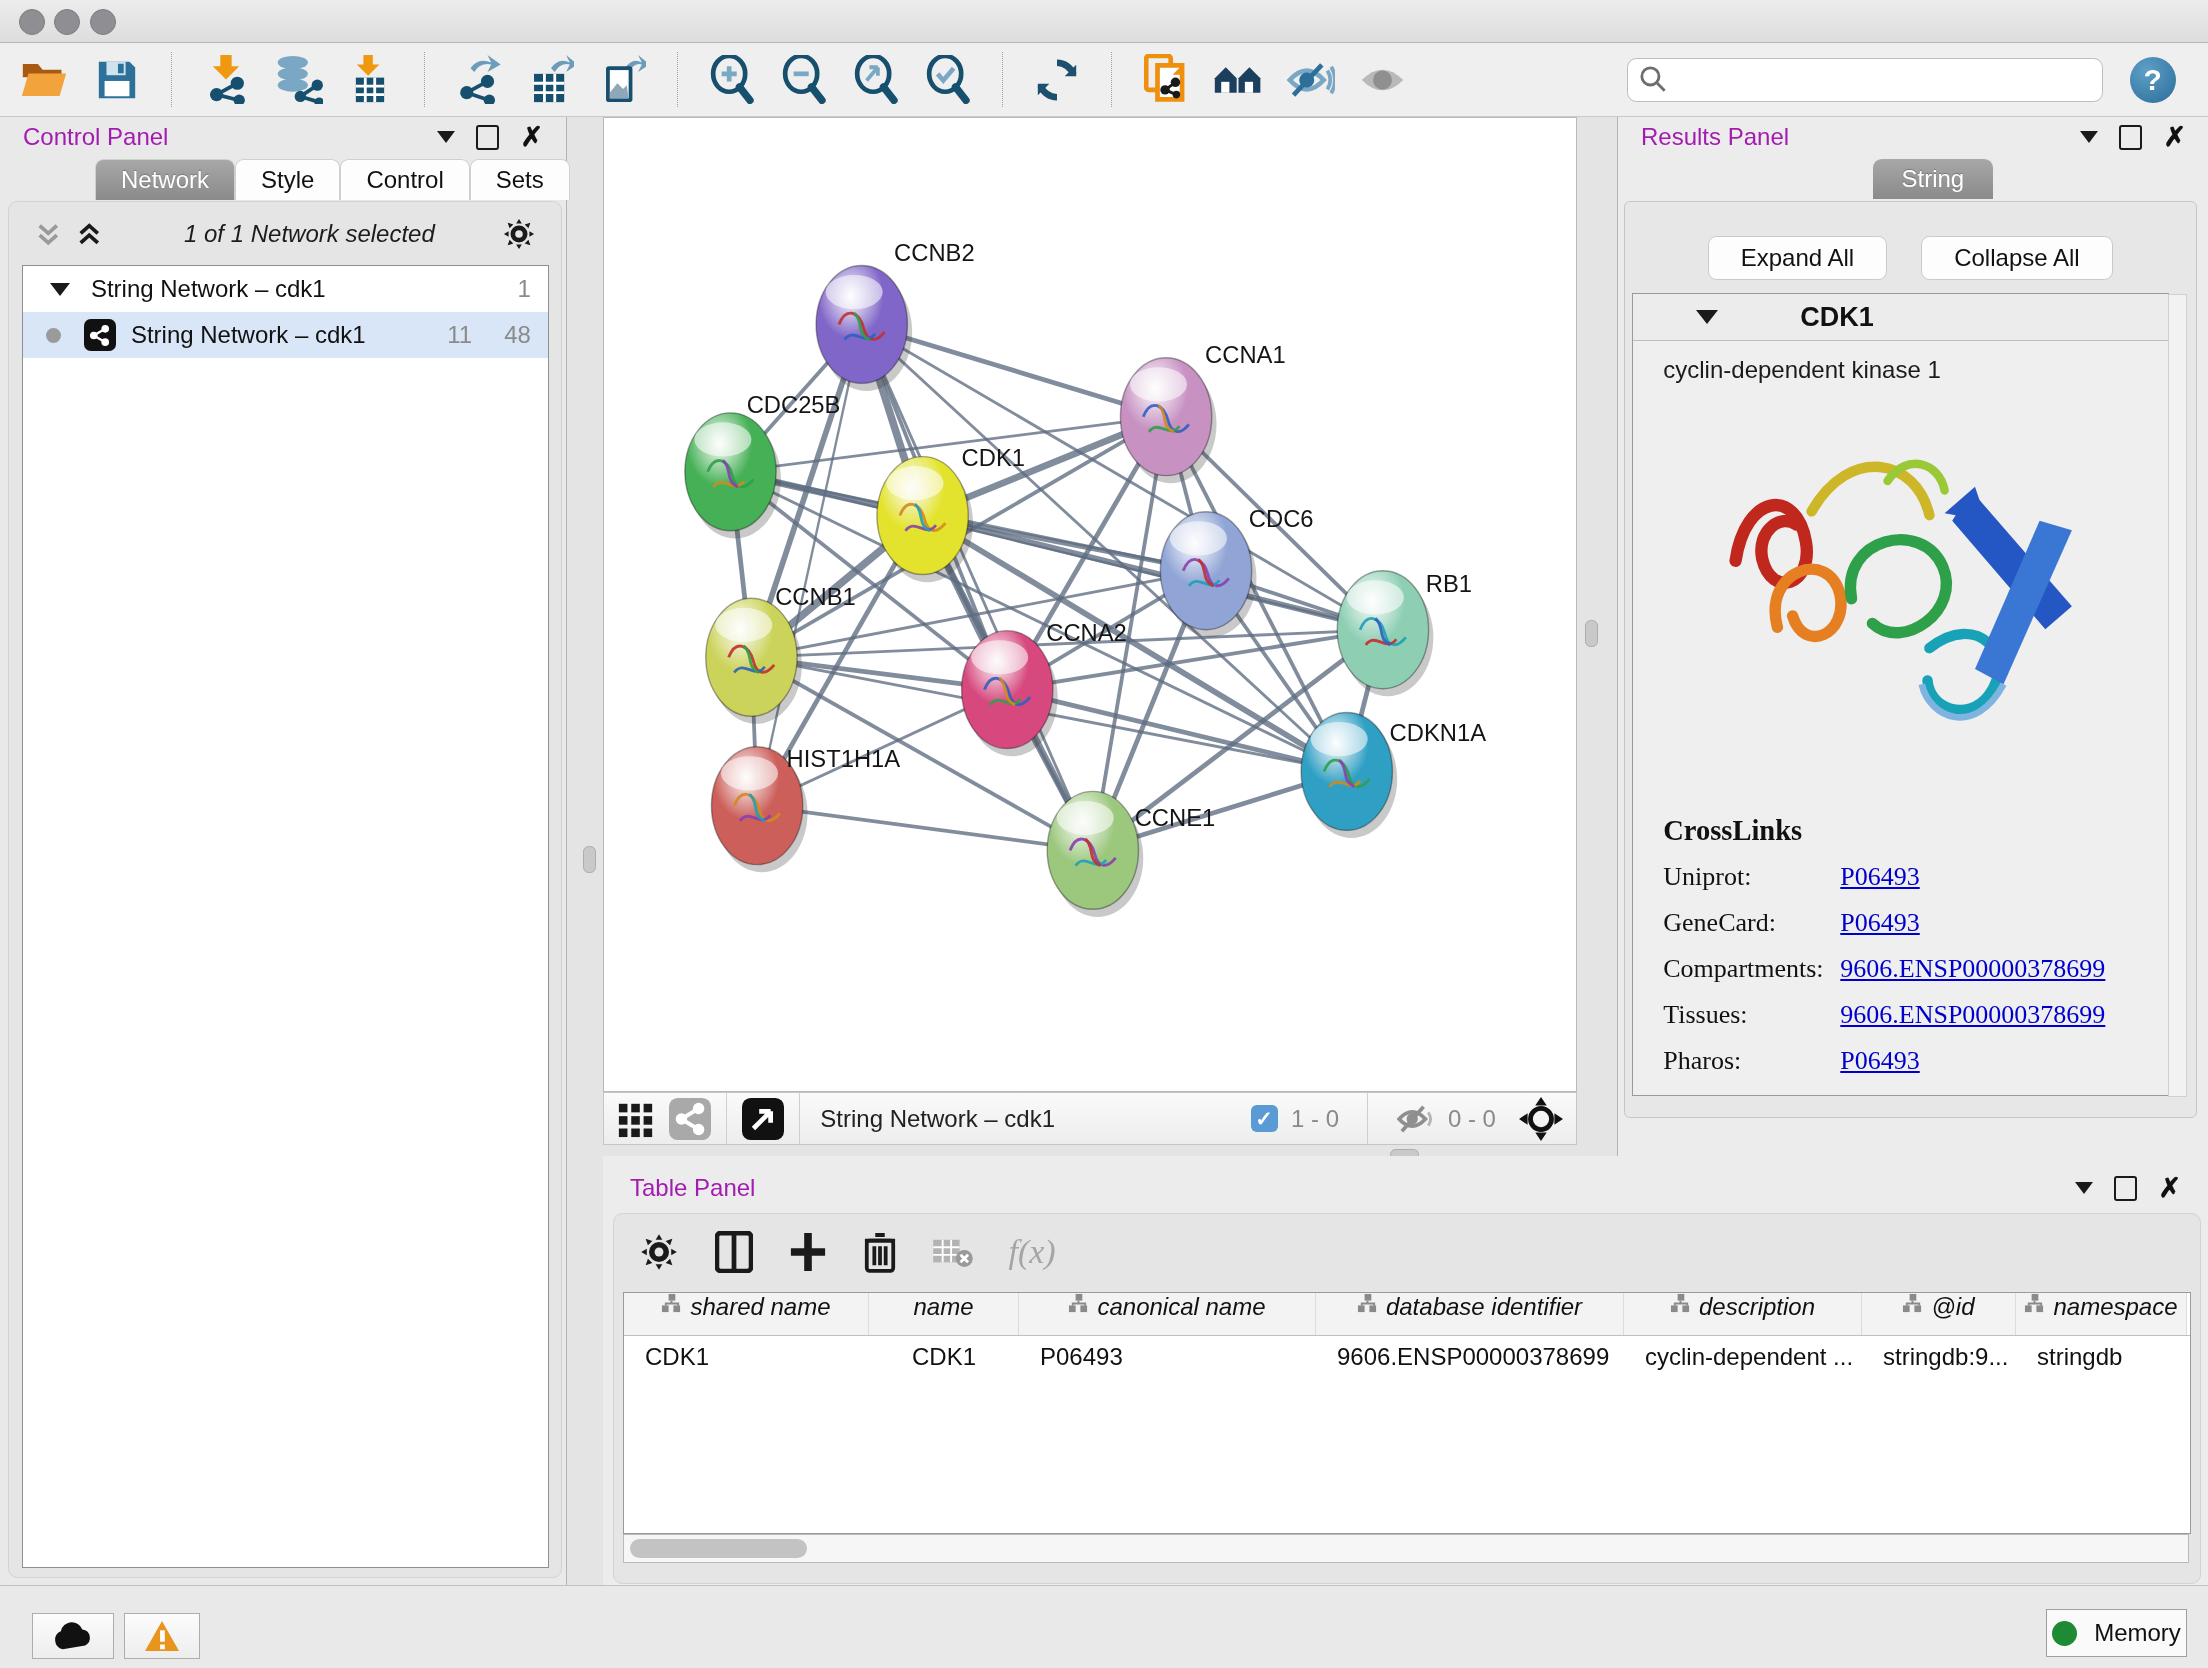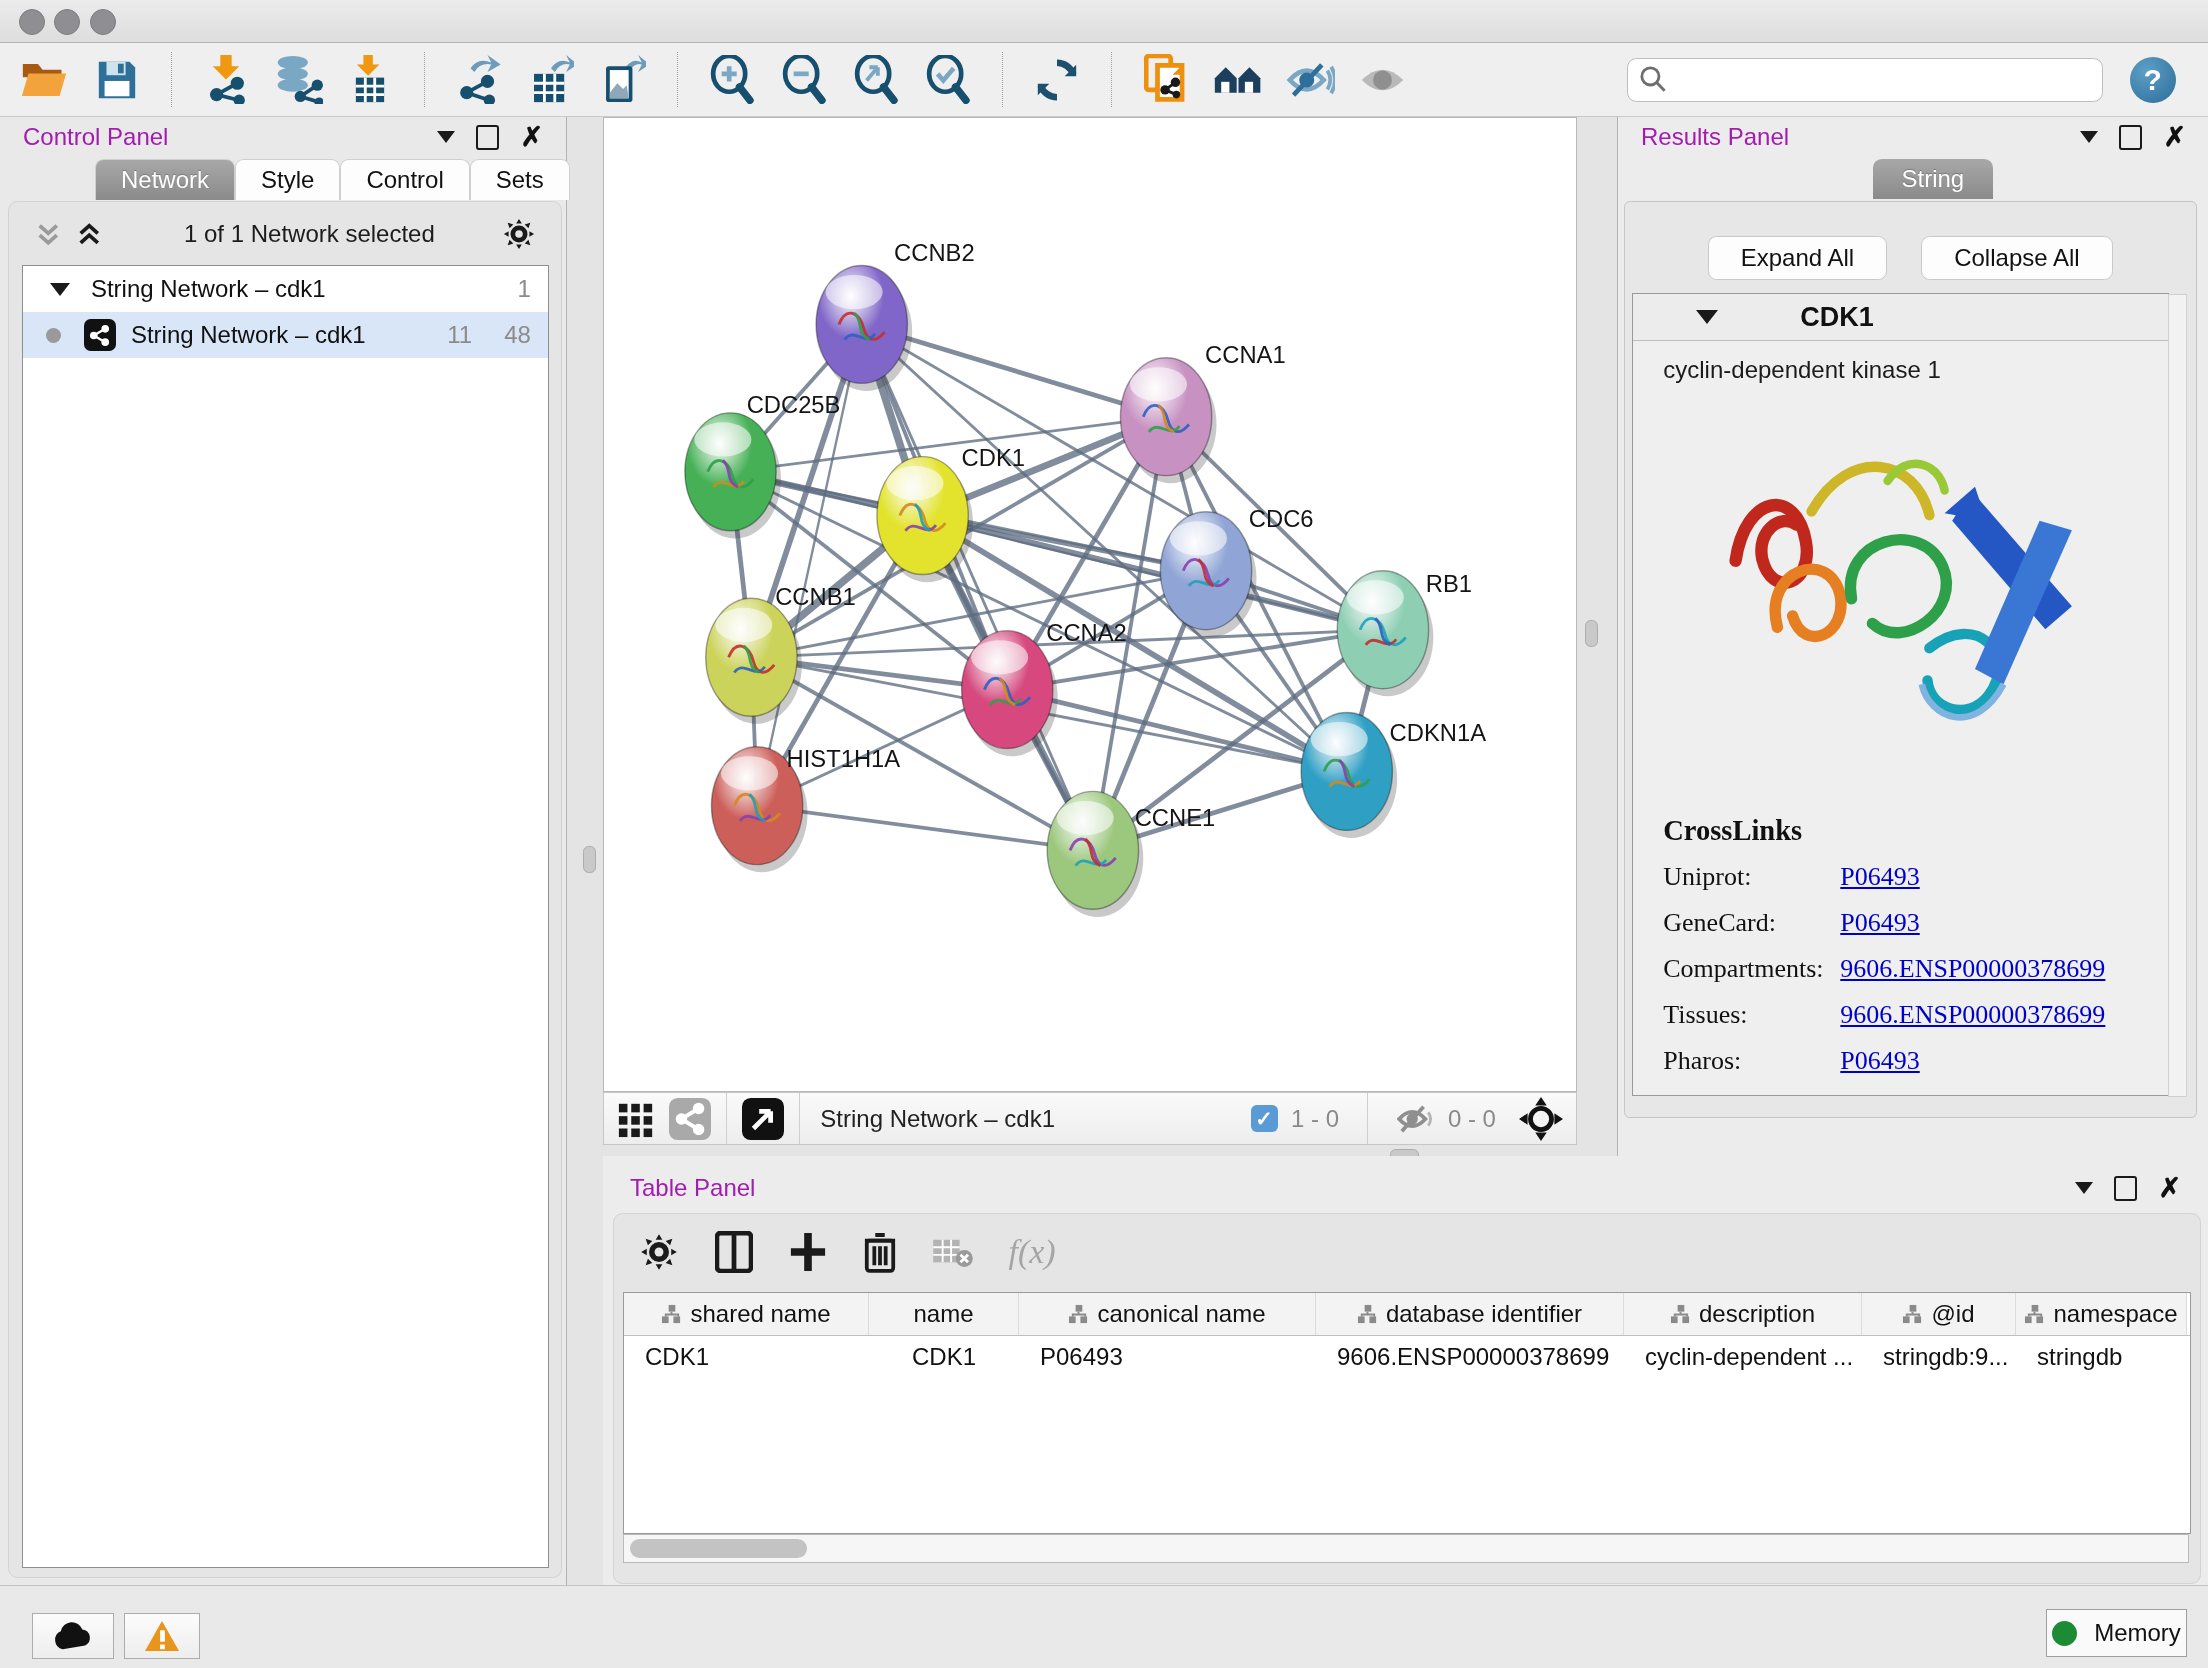--- a/index.html
+++ b/index.html
@@ -32,21 +32,21 @@
   
   .control-panel{position:absolute;left:0;top:117px;width:567px;height:1468px;background:#e9e9e9;border-right:1px solid #b3b3b3;box-sizing:border-box;}
   .cp-header{position:absolute;left:0;top:0;width:100%;height:40px;display:flex;align-items:center;padding:0 23px;box-sizing:border-box;}
   .cp-header .chrome-icons{margin-left:auto;}
   .tabs-row{position:absolute;left:95px;top:42px;display:flex;}
   .tab{height:40px;padding:0 25px;display:flex;align-items:center;justify-content:center;font-size:24px;background:#fdfdfd;border:1px solid #cfcfcf;border-bottom:none;border-radius:8.6px 8.6px 0 0;color:#111;}
   .tab.selected{background:linear-gradient(#a8a8a8,#8a8a8a);color:#fff;text-shadow:0 -1px 1px rgba(0,0,0,.25);}
   .cp-inner{position:absolute;left:7.6px;top:84px;width:552px;height:1375px;background:#e5e5e5;border:1px solid #d2d2d2;border-radius:9.5px;}
   .cp-subheader{position:absolute;left:0;top:13.3px;width:100%;height:38px;display:flex;align-items:center;padding:0 25px;box-sizing:border-box;}
   .chev{width:28.5px;height:28.5px;margin-right:13.3px;}
-  .cp-status{flex:1;text-align:center;font-size:24px;color:#1c1c1c;}
+  .cp-status{flex:1;text-align:center;font-size:24px;color:#1c1c1c;font-style:italic;}
   .gear-icon svg{display:block;}
   .net-list{position:absolute;left:13.3px;top:63px;width:525px;height:1301px;background:#fff;border:1px solid #8f8f8f;}
   .net-row{height:46px;display:flex;align-items:center;font-size:24px;color:#111;}
   .net-row .count{margin-left:auto;color:#8b8b8b;padding-right:17px;display:flex;gap:32px;}
   .row-collection{padding-left:27px;}
   .row-collection .tri-down{width:0;height:0;border-left:10.5px solid transparent;border-right:10.5px solid transparent;border-top:13.3px solid #1a1a1a;margin-right:21px;}
   .row-network{background:#d9e6f7;padding-left:23px;}
   .dot{width:15px;height:15px;border-radius:50%;background:#9a9a9a;margin-right:23px;}
   .share-badge{width:32px;height:32px;border-radius:6.7px;background:#111;display:flex;align-items:center;justify-content:center;margin-right:15px;}
 
@@ -86,21 +86,21 @@
 
   
   .table-panel{position:absolute;left:603px;top:1156px;width:1605px;height:429px;background:#ececec;}
   .tp-header{position:absolute;left:0;top:13.3px;width:100%;height:38px;display:flex;align-items:center;padding:0 27px;box-sizing:border-box;}
   .tp-header .chrome-icons{margin-left:auto;}
   .tp-inner{position:absolute;left:9.5px;top:57px;width:1586px;height:369px;background:#e5e5e5;border:1px solid #d2d2d2;border-radius:9.5px;}
   .tp-toolbar{position:absolute;left:25px;top:13.3px;display:flex;align-items:center;gap:36px;height:49px;}
   .fx{font-family:"Liberation Serif",serif;font-style:italic;font-size:34px;color:#a5a5a5;}
   .data-table{position:absolute;left:9.5px;top:78px;width:1566px;height:240px;background:#fff;border:1px solid #9a9a9a;overflow:hidden;}
   .tr{display:grid;grid-template-columns:245px 150px 297px 308px 238px 154px 171px;}
-  .th{height:42px;display:flex;align-items:center;justify-content:center;gap:8px;font-size:24px;color:#111;background:#f3f3f3;border-right:1px solid #dcdcdc;overflow:hidden;white-space:nowrap;}
+  .th{height:42px;display:flex;justify-content:center;gap:8px;font-size:24px;color:#111;background:#f3f3f3;border-right:1px solid #dcdcdc;overflow:hidden;white-space:nowrap;font-style:italic;}
   .td{height:42px;display:flex;align-items:center;font-size:24px;color:#111;padding-left:21px;box-sizing:border-box;overflow:hidden;white-space:nowrap;}
   .thead{border-bottom:1px solid #bfbfbf;}
   .hscroll{position:absolute;left:9.5px;top:320px;width:1566px;height:28.5px;background:#f6f6f6;border:1px solid #b9b9b9;box-sizing:border-box;}
   .hthumb{position:absolute;left:5.7px;top:3.8px;width:177px;height:19px;background:#c3c3c3;border-radius:9.5px;}
   .tp-tabs{position:absolute;left:0;top:396px;width:100%;display:flex;justify-content:center;}
   .tp-tab{height:40px;padding:0 27px;display:flex;align-items:center;font-size:24px;background:#fdfdfd;border:1px solid #cfcfcf;border-radius:8.6px;color:#111;}
   .tp-tab.selected{background:linear-gradient(#a8a8a8,#8a8a8a);color:#fff;text-shadow:0 -1px 1px rgba(0,0,0,.25);}
 
   
   .statusbar{position:absolute;left:0;top:1585px;width:2208px;height:84px;background:#e9e9e9;border-top:1px solid #c2c2c2;}

